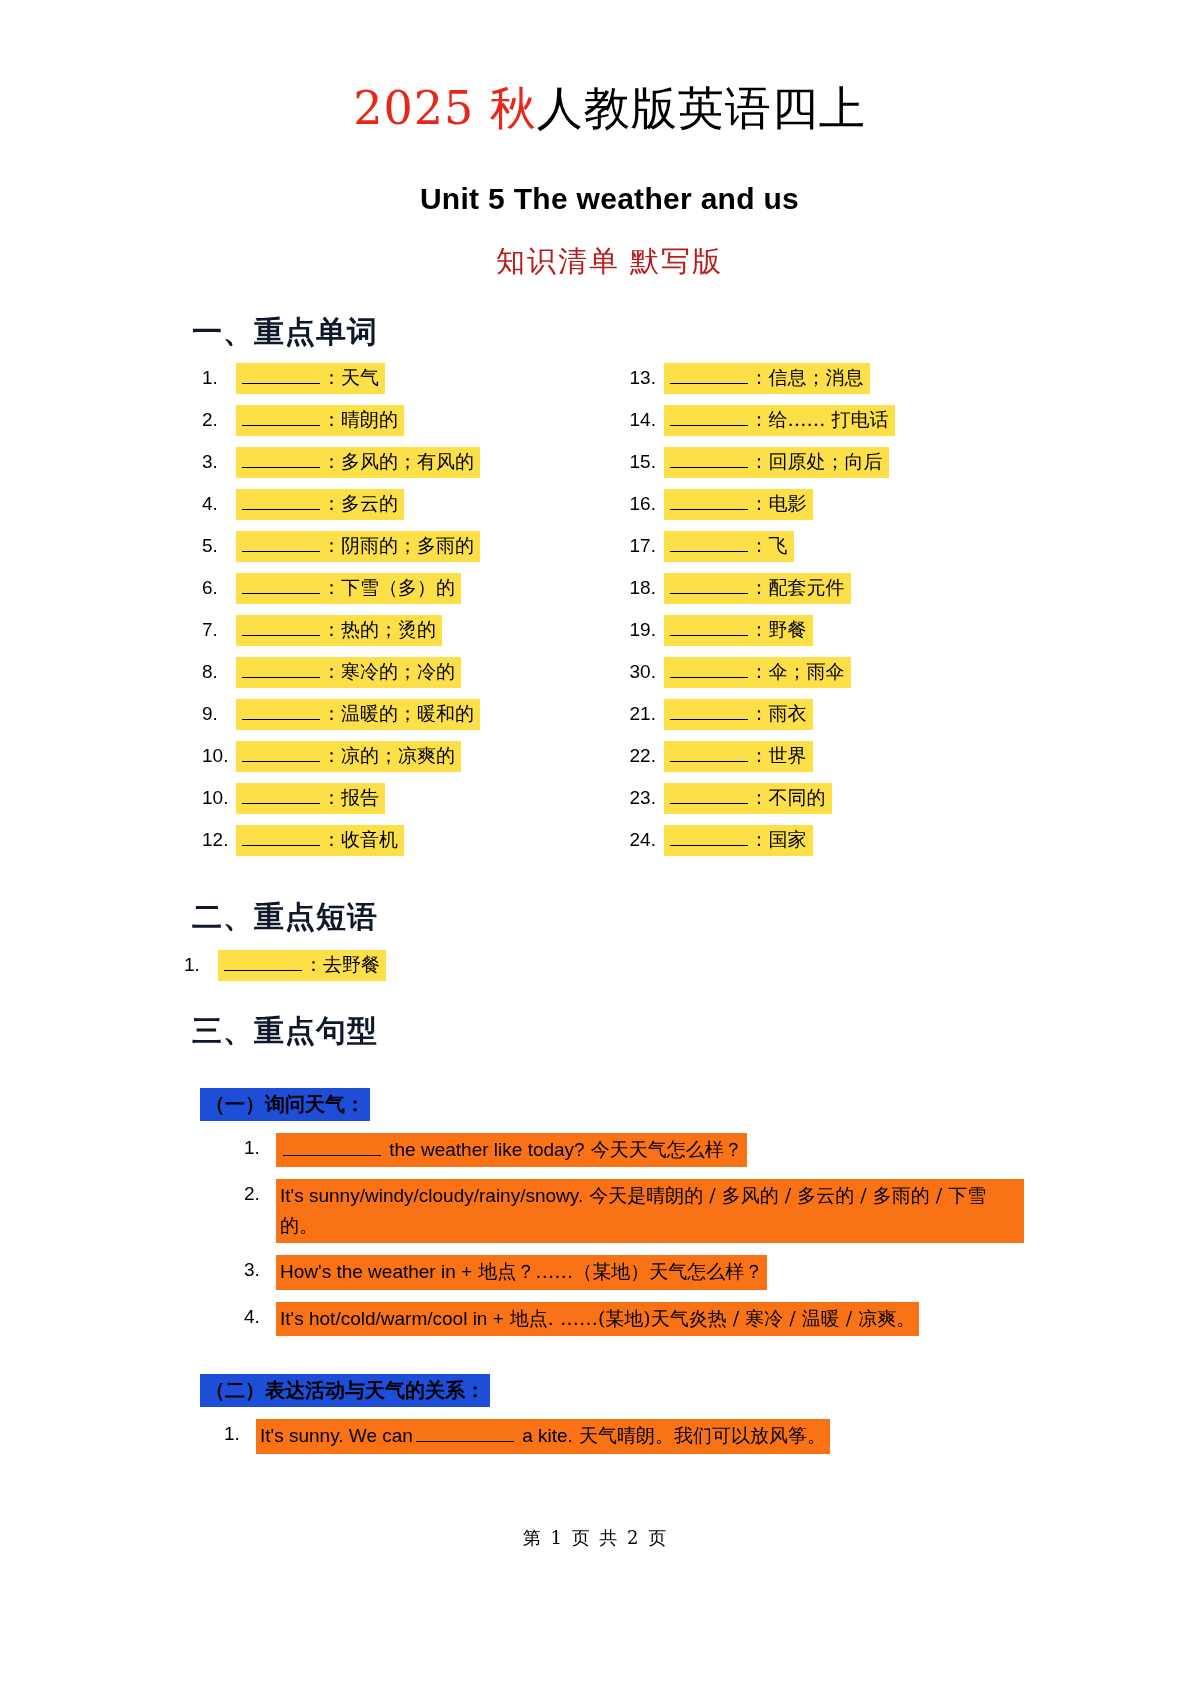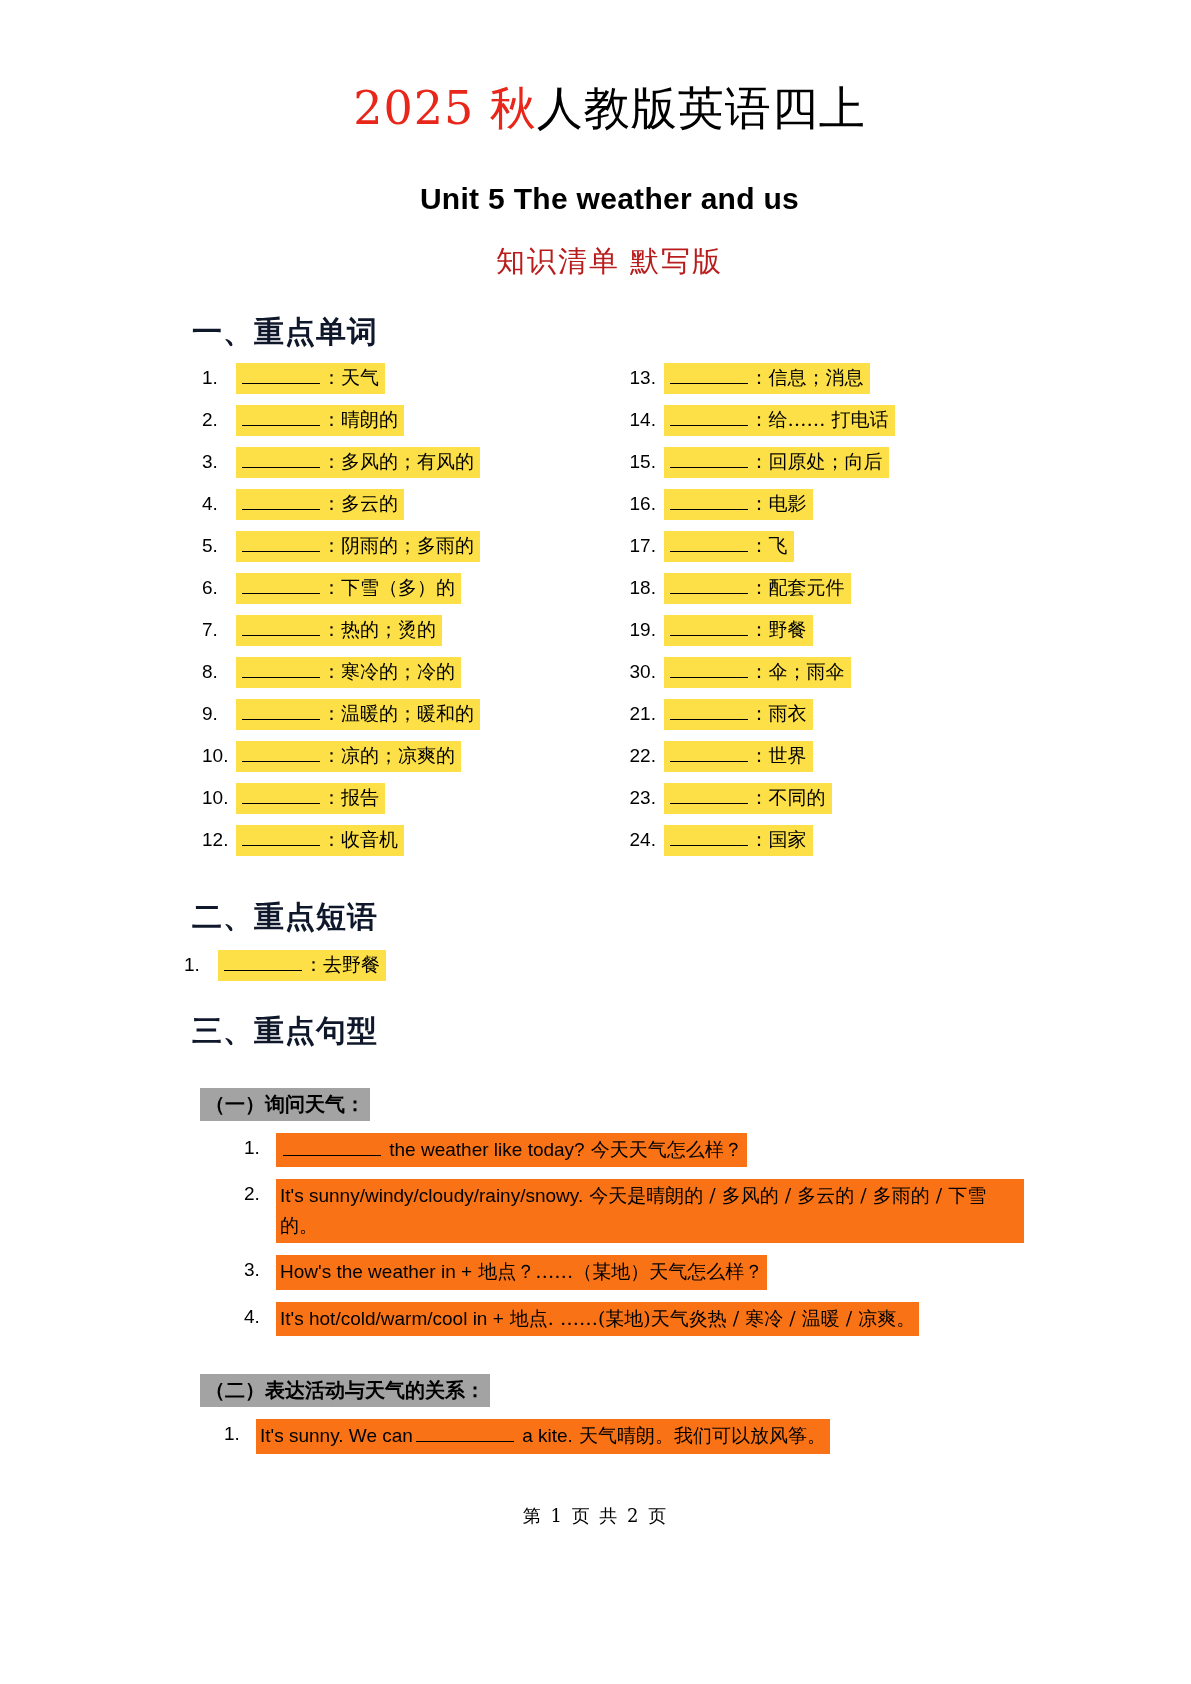--- a/index.html
+++ b/index.html
@@ -107,21 +107,21 @@
     display: flex;
     align-items: baseline;
     font-size: 19px;
   }
 
   .sub-head {
     margin: 26px 0 12px 88px;
     font-family: "DejaVu Serif", serif;
     font-size: 20px;
     font-weight: bold;
-    background: #a3a3a3;
+    background: #1d4ed8;
     display: inline-block;
     padding: 3px 5px;
   }
   .sub-head-wrap { margin-left: 0; }
 
   .sent-list {
     margin: 0 0 0 132px;
   }
   .sent-row {
     display: flex;
@@ -150,21 +150,21 @@
   }
 
   .last-sent {
     margin: 0 0 0 112px;
   }
 
   .footer {
     position: absolute;
     left: 0;
     right: 0;
-    bottom: 156px;
+    bottom: 134px;
     text-align: center;
     font-family: "DejaVu Serif", serif;
     font-size: 18px;
     letter-spacing: 2px;
   }
 </style>
 </head>
 <body>
 
 <div class="page">

